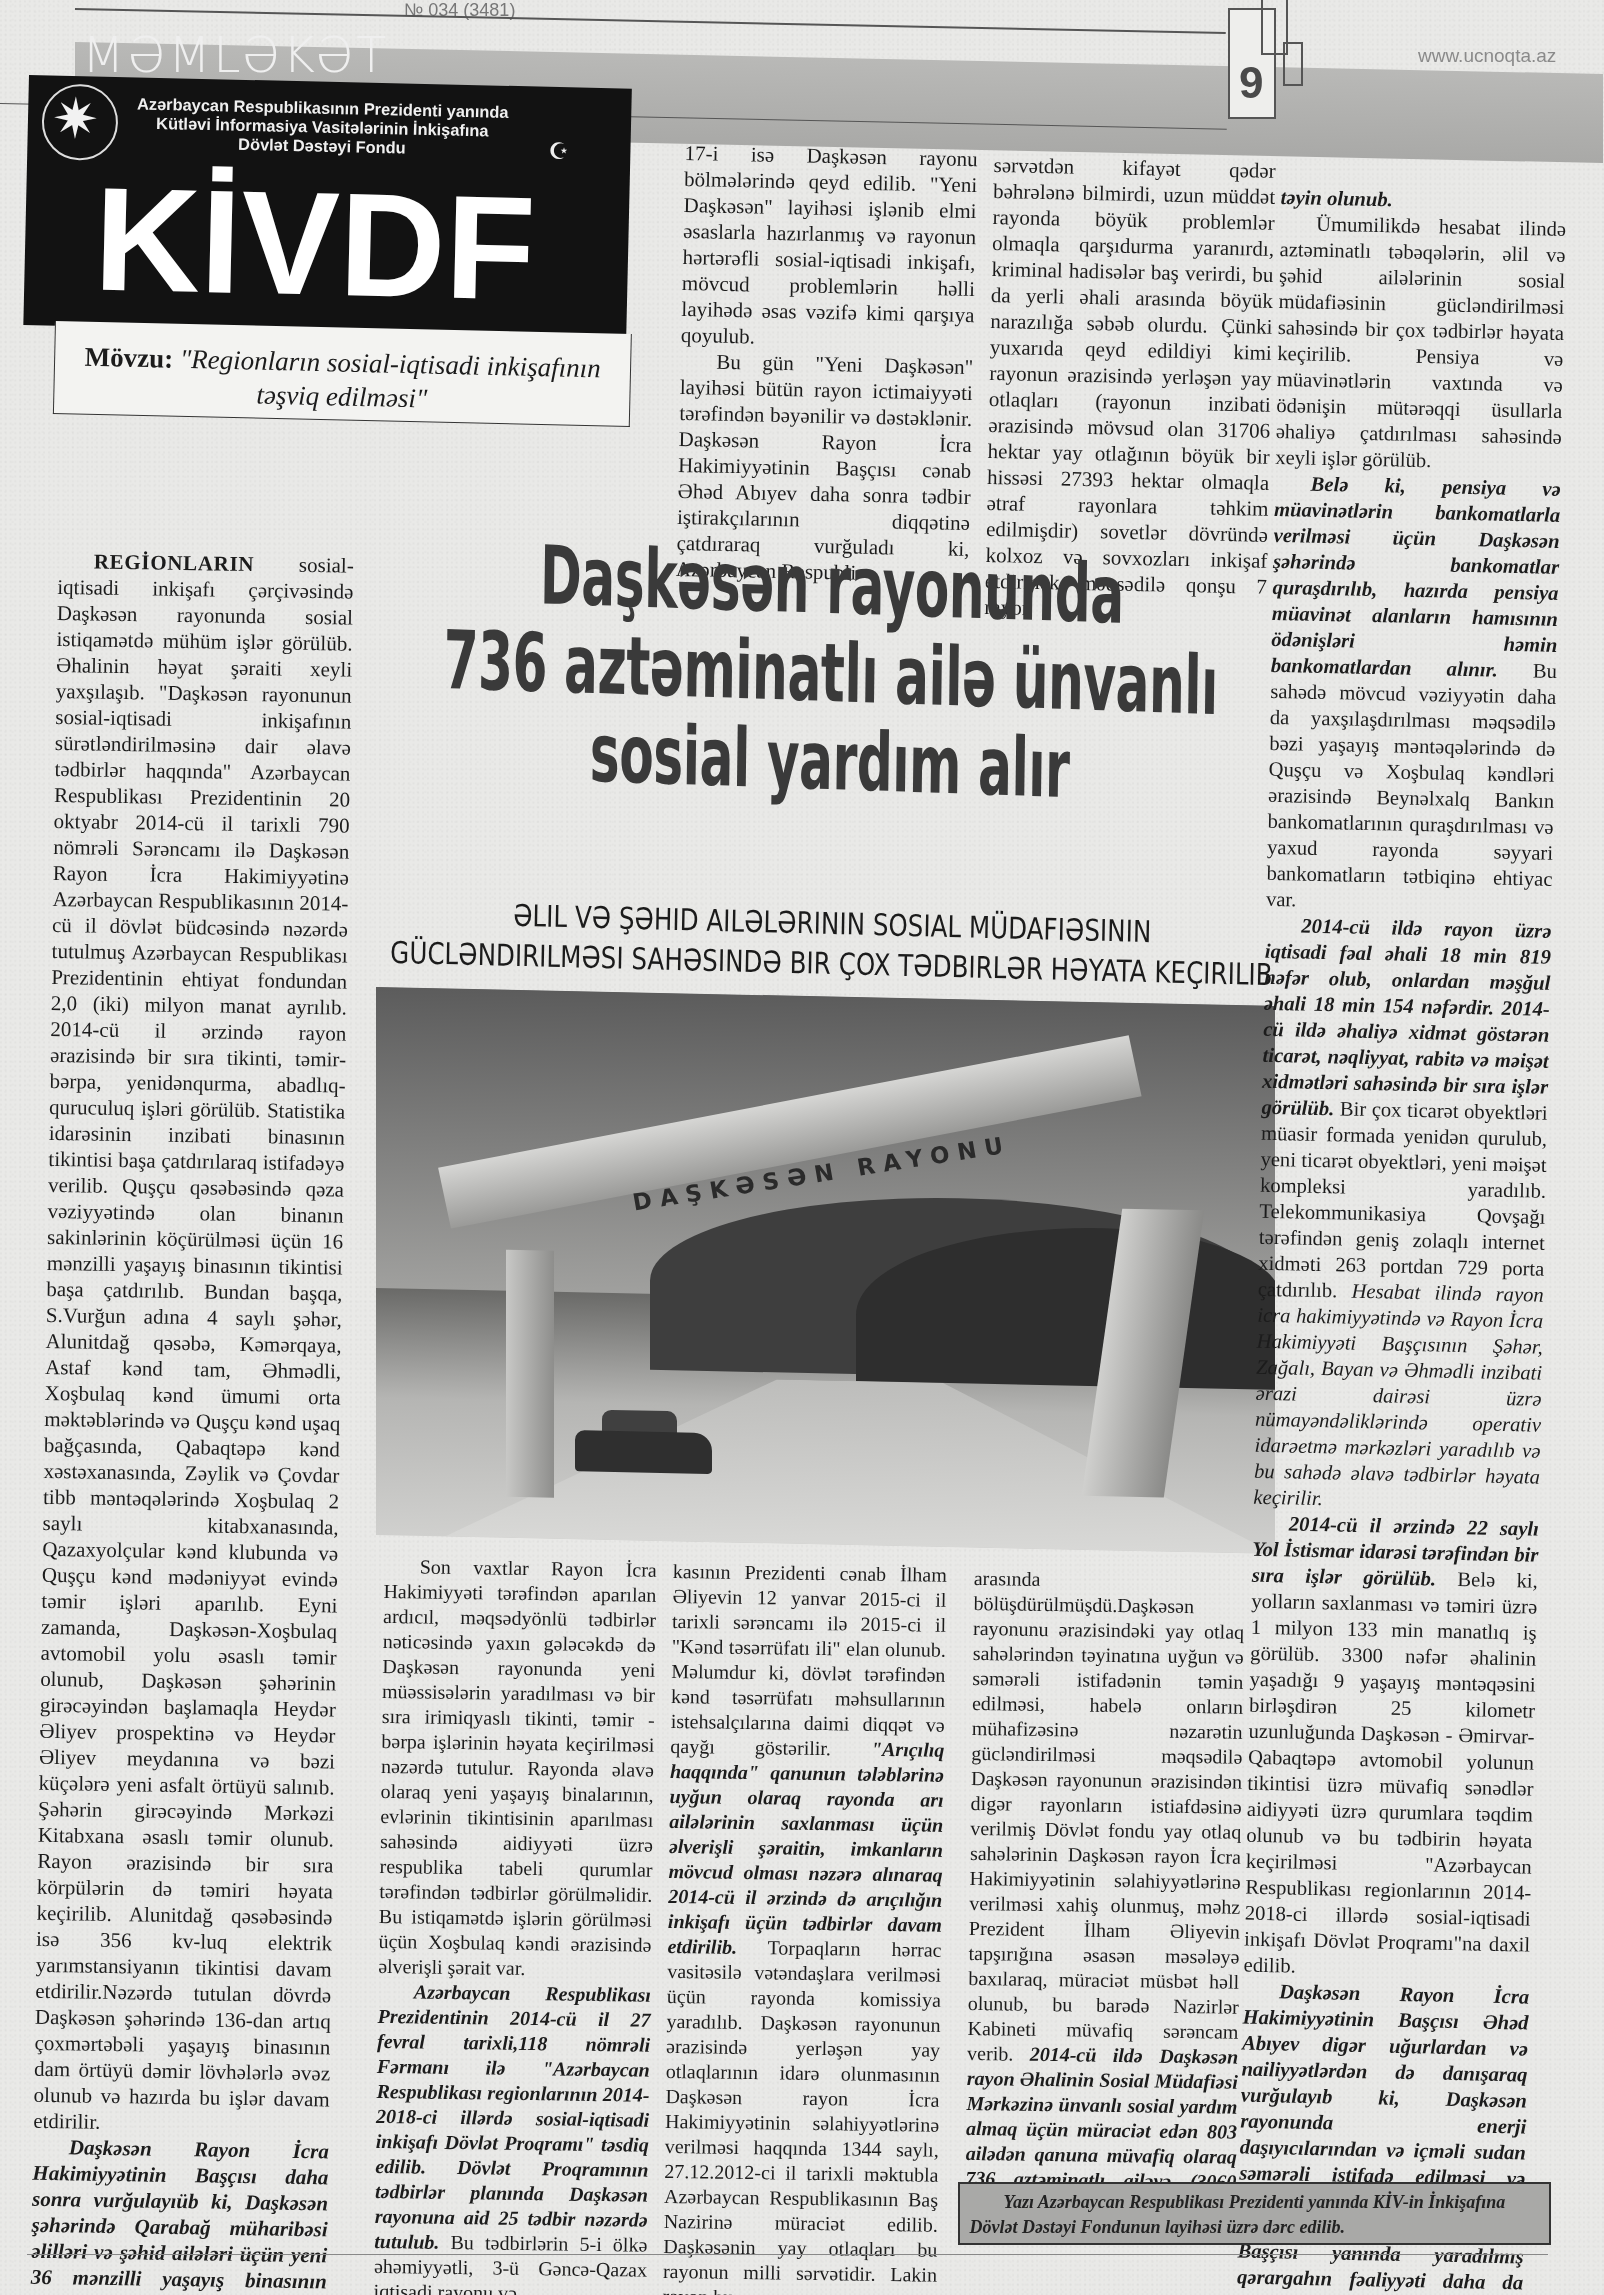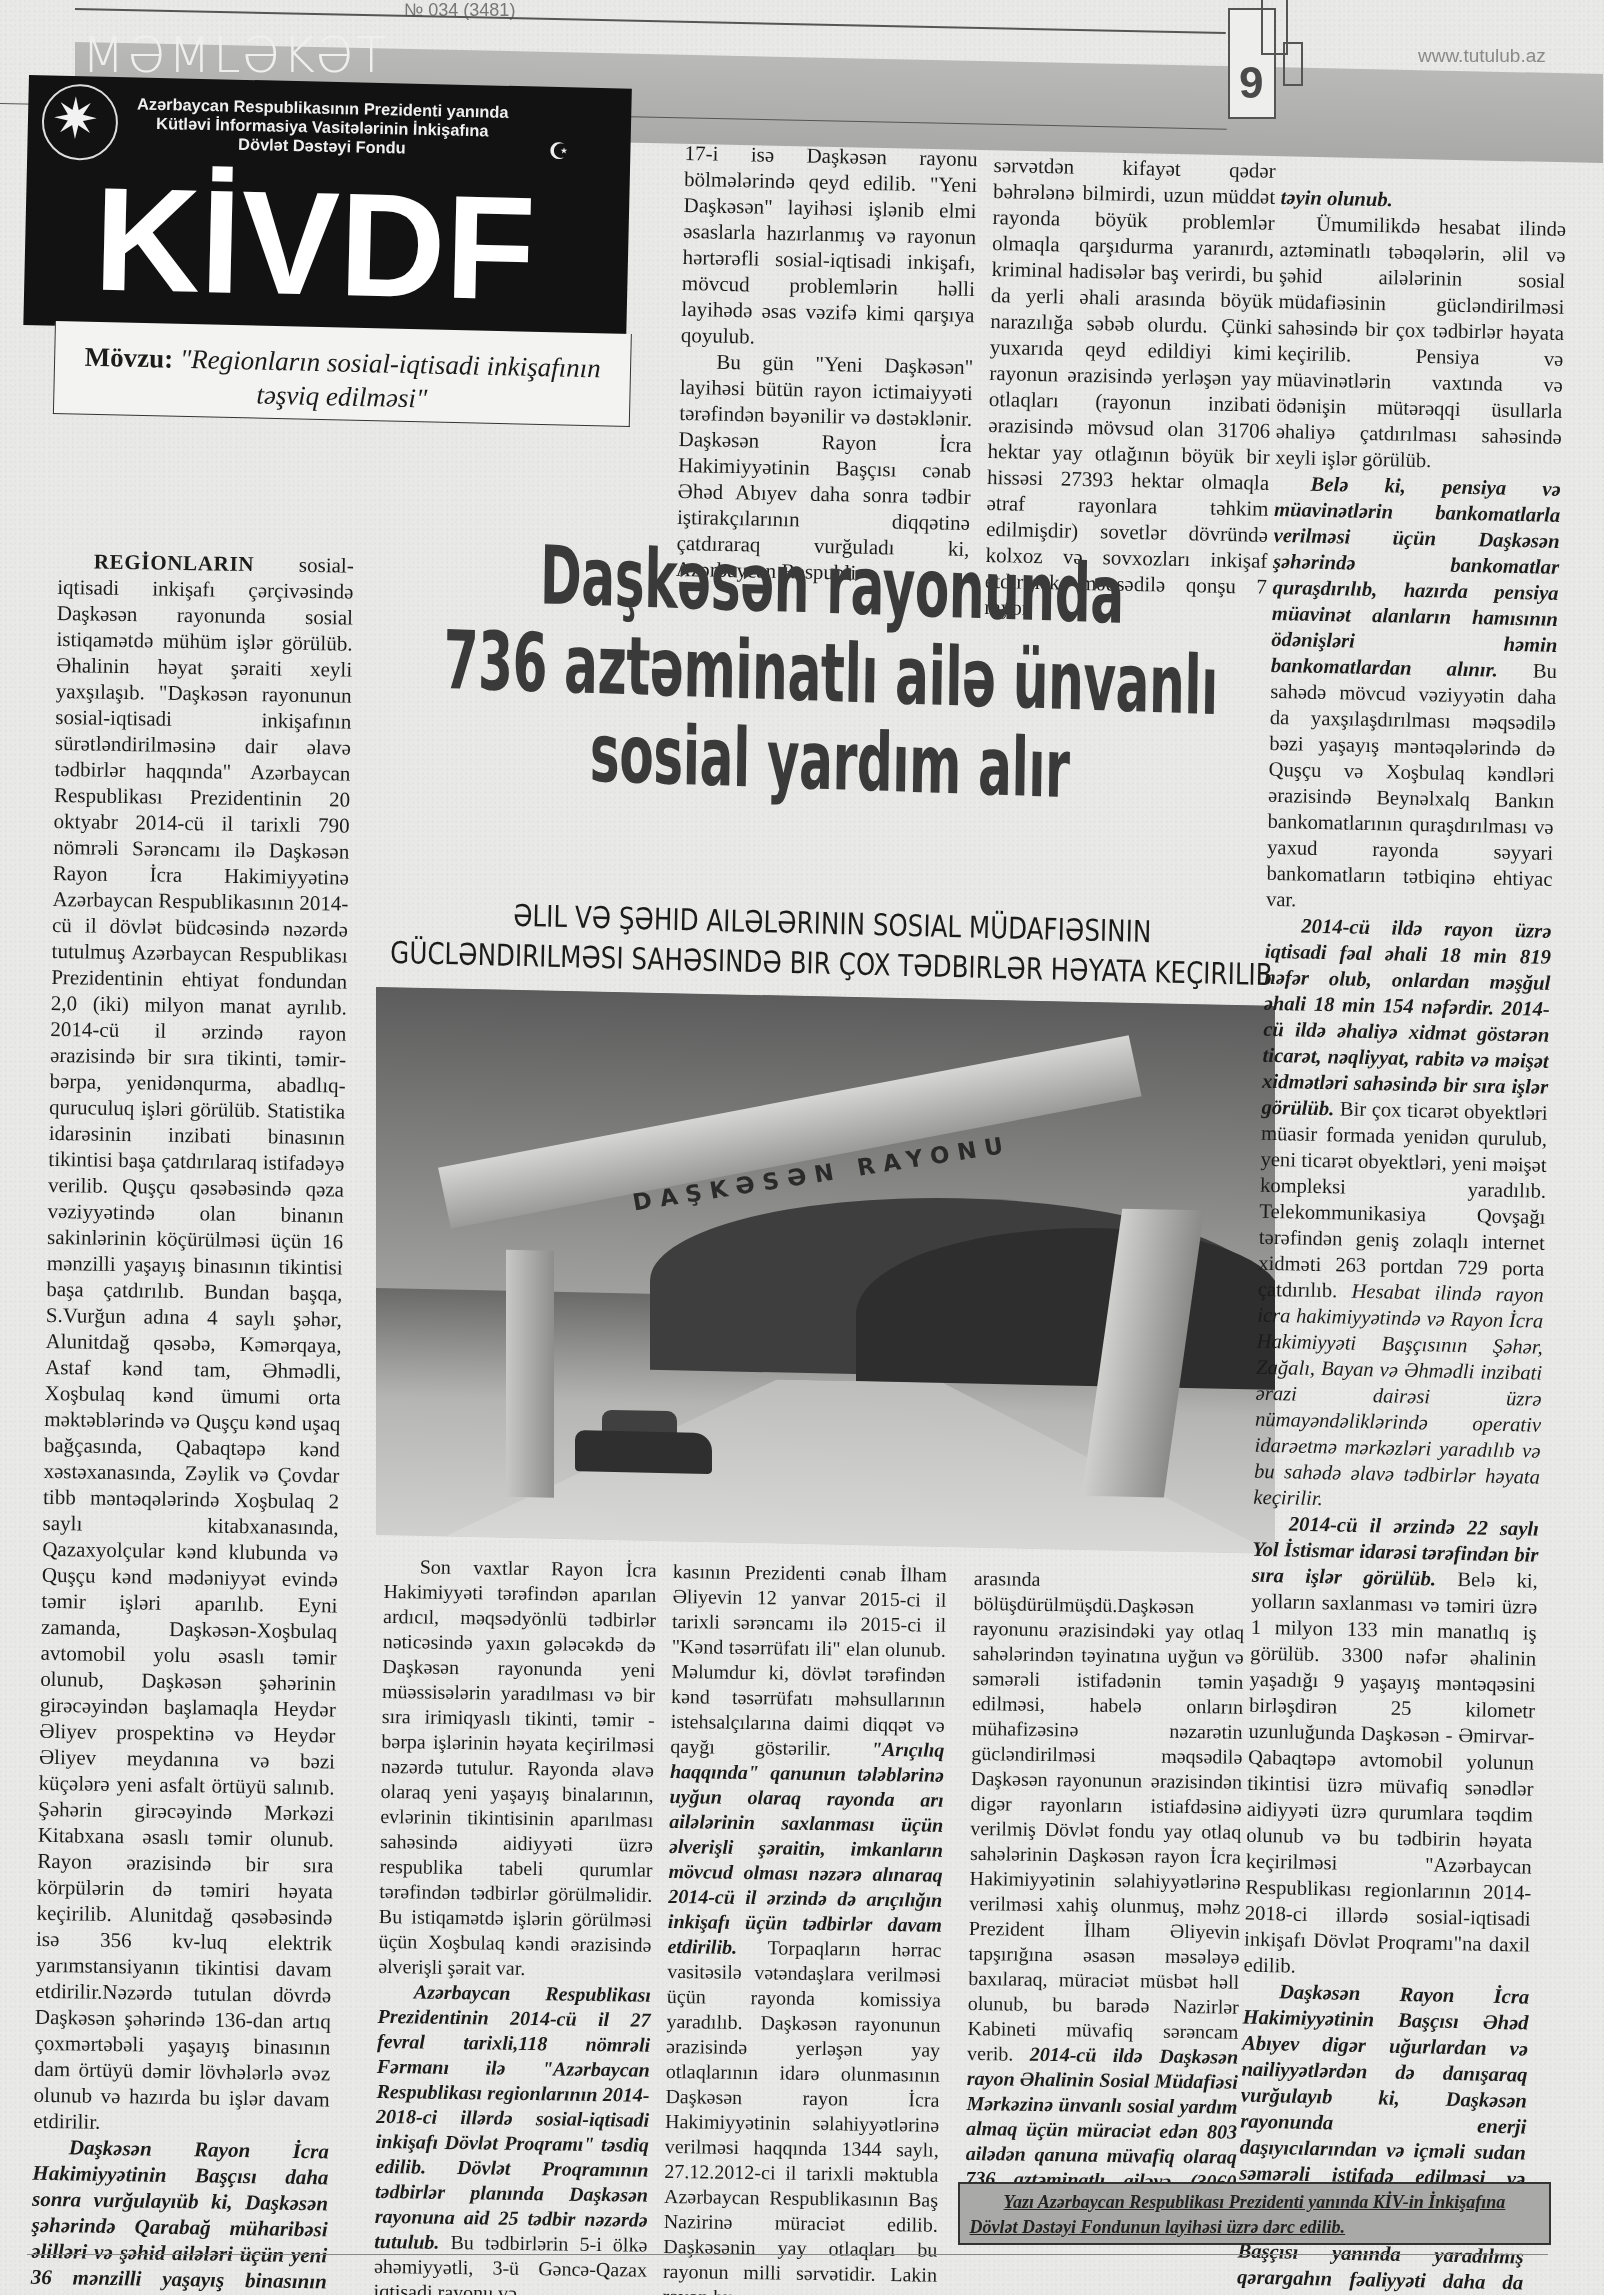--- a/index.html
+++ b/index.html
@@ -79,40 +79,40 @@
   .gate-text { position: absolute; left: 254px; top: 164px; font-family: "DejaVu Sans", sans-serif; font-size: 23px; font-weight: bold; color: #2a2a2a; letter-spacing: 8.2px; transform: rotate(-10deg); }
   .pillar-l { position: absolute; left: 130px; top: 260px; width: 48px; height: 247px; background: linear-gradient(90deg,#c8c8c6,#8e8e8c); }
   .pillar-r { position: absolute; left: 726px; top: 206px; width: 82px; height: 288px; background: linear-gradient(90deg,#d0d0ce,#8a8a88); transform: skewX(-8deg); }
   .car { position: absolute; left: 199px; top: 439px; width: 137px; height: 41px; background: #2f2f2f; border-radius: 9.6px 18px 4.1px 4.1px; }
   .car-roof { position: absolute; left: 226px; top: 418px; width: 75px; height: 27px; background: #404040; border-radius: 9.6px 9.6px 0 0; }
 
   .credit-box {
     position: absolute; left: 958px; top: 2182px; width: 593px; height: 63px;
     background: #a9a9a7; border: 2.1px solid #333;
     font-style: italic; font-weight: bold; font-size: 18px; line-height: 25px; color: #222;
-    padding: 5.5px 9.6px; box-sizing: border-box; text-decoration: underline;
+    padding: 5.5px 9.6px; box-sizing: border-box;
   }
   .credit-box p { margin: 0; text-indent: 34px; }
   .bottom-rule { position: absolute; left: 27px; top: 2254px; width: 1521px; height: 1.4px; background: #888; }
 </style>
 </head>
 <body>
 
 <div class="page-noise"></div>
 
 <div class="issue-line">№ 034 (3481)</div>
 <div class="rule" style="left:75px; top:8.2px; width:1151px; transform:rotate(1.2deg); transform-origin:left top;"></div>
 <div class="section-band"></div>
 <div class="section-title">Məmləkət</div>
 <div class="rule" style="left:0; top:103px; width:1227px; height:1.4px; transform:rotate(1.2deg); transform-origin:left top;"></div>
 <div class="page-num-box"></div>
 <div class="page-num">9</div>
 <div class="deco-sq1"></div>
 <div class="deco-sq2"></div>
-<div class="site-url">www.tutulub.az</div>
+<div class="site-url">www.ucnoqta.az</div>
 
 <div style="position:absolute; left:29px; top:75px; width:603px; height:250px; background:#121212; transform:rotate(1.3deg); transform-origin:left top;">
   <div style="position:absolute; left:13.7px; top:8.2px; width:72px; height:72px; border-radius:50%; border:2.1px solid #ddd;">
     <div style="position:absolute; left:8.2px; top:0; font-size:56px; color:#f2f2f2; line-height:1.2;">✷</div>
   </div>
   <div style="position:absolute; left:89px; top:17px; width:411px; text-align:center; color:#f0f0f0; font-family:'Liberation Sans',sans-serif; font-size:16.4px; font-weight:bold; line-height:19px;">
     <div>Azərbaycan Respublikasının Prezidenti yanında</div>
     <div>Kütləvi İnformasiya Vasitələrinin İnkişafına</div>
     <div>Dövlət Dəstəyi Fondu</div>
   </div>

